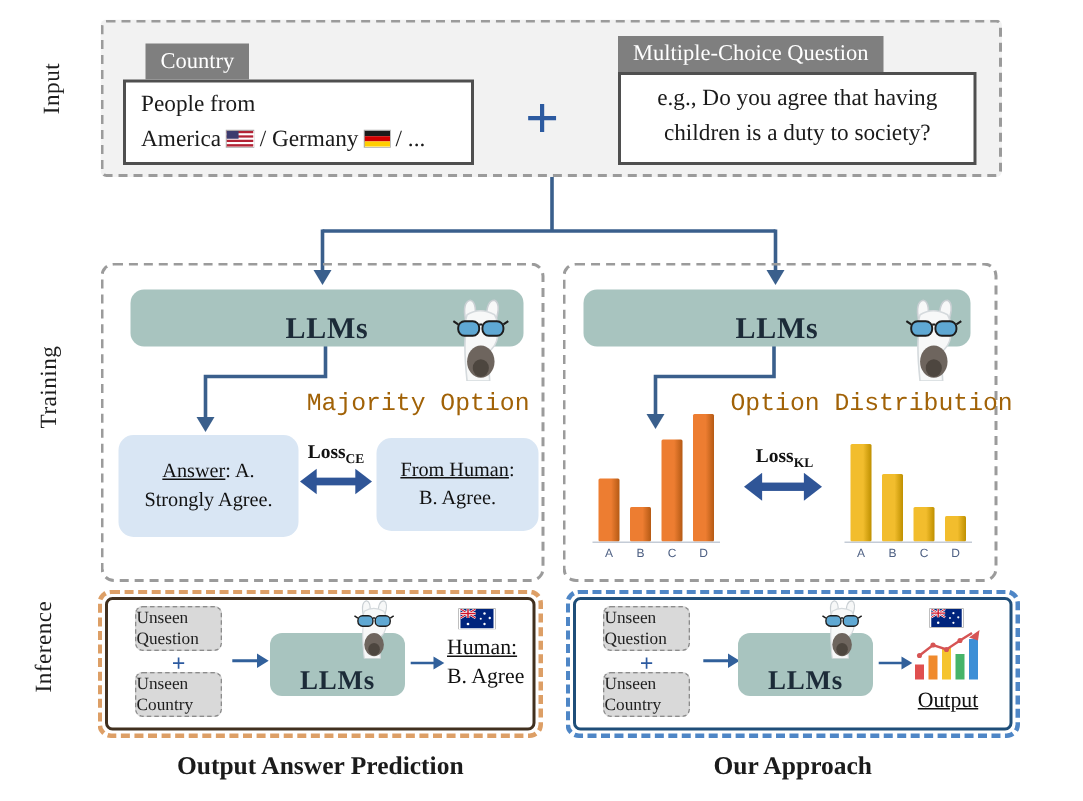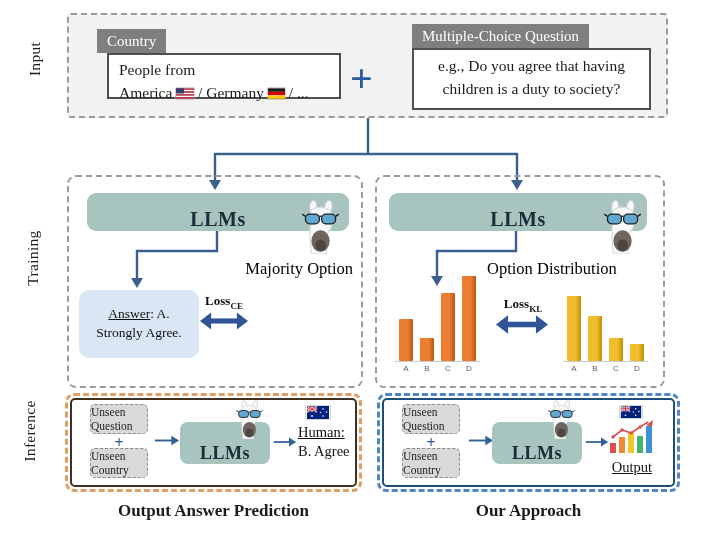--- a/index.html
+++ b/index.html
@@ -15,21 +15,21 @@
   .tab{position:absolute;height:24px;background:#7f7f7f;color:#fff;font-size:15px;
        display:flex;align-items:center;padding:0 10px;}
   .wbox{position:absolute;background:#fff;border:2px solid #4f4f4f;box-sizing:border-box;
         font-size:15.5px;line-height:1.5;}
   .plus-big{position:absolute;font-size:40px;font-weight:bold;color:#2c5aa0;line-height:1;}
   
   .panel-dashed{position:absolute;border:2px dashed #9b9b9b;border-radius:9px;box-sizing:border-box;background:transparent;}
   .llm-box{position:absolute;background:#a8c4bf;border-radius:9px;display:flex;align-items:flex-end;justify-content:center;
            font-weight:bold;font-size:20px;color:#1c2b38;letter-spacing:.5px;}
   .llm-box.small{font-size:18px;border-radius:8px;}
-  .heading-blue{position:absolute;color:#000000;font-size:16.5px;white-space:nowrap;}
+  .heading-blue{position:absolute;color:#a16207;font-size:16.5px;white-space:nowrap;font-family:Liberation Mono, monospace;}
   .bluebox{position:absolute;background:#d9e6f4;border-radius:10px;font-size:13.5px;text-align:center;
            display:flex;flex-direction:column;justify-content:center;line-height:1.4;color:#111;}
   .loss{position:absolute;font-weight:bold;font-size:13px;color:#111;text-align:center;white-space:nowrap;}
   .loss sub{font-size:9px;}
   .ul{text-decoration:underline;}
   .darrow{position:absolute;}
   
   .bar-chart{position:absolute;display:flex;align-items:flex-end;gap:7px;}
   .bar-col{display:flex;flex-direction:column;align-items:center;}
   .bar{width:14px;border-radius:1px;}
@@ -73,21 +73,21 @@
       <path d="M437 286 l-6 -10 h12 z"></path>
     </g>
   </svg>
 
   <div class="side-label" style="left:-13px;top:49px;">Input</div>
   <div class="side-label" style="left:-15px;top:248px;">Training</div>
   <div class="side-label" style="left:-18px;top:421px;">Inference</div>
 
   <div class="input-panel">
     <div class="tab" style="left:28px;top:14px;">Country</div>
-    <div class="wbox" style="left:38px;top:38px;width:234px;height:46px;padding:3px 10px;">
+    <div class="wbox" style="left:13px;top:38px;width:234px;height:57px;padding:3px 10px;">
       <div>People from</div>
       <div>
         <span>America</span>
         <svg style="display:inline-block;vertical-align:-1px;box-shadow:0 0 0 .5px #aaa;" width="18" height="11" viewBox="0 0 19 11">
             <rect width="19" height="11" fill="#fff"></rect>
             <g fill="#b22234">
               <rect y="0" width="19" height="1.6"></rect>
               <rect y="3.1" width="19" height="1.6"></rect>
               <rect y="6.2" width="19" height="1.6"></rect>
               <rect y="9.3" width="19" height="1.7"></rect>
@@ -132,20 +132,24 @@
       <div>Strongly Agree.</div>
     </div>
     <div class="loss" style="left:130px;top:116px;width:50px;">
       <span>Loss</span><sub>CE</sub>
     </div>
     <svg class="darrow" style="left:131px;top:135px;" width="48" height="18" viewBox="0 0 56 20">
       <rect x="12" y="7" width="32" height="6" fill="#2f5597"></rect>
       <path d="M13 0 L0 10 L13 20 Z" fill="#2f5597"></path>
       <path d="M43 0 L56 10 L43 20 Z" fill="#2f5597"></path>
     </svg>
+    <div class="bluebox" style="left:182px;top:115px;width:108px;height:62px;">
+      <div><span class="ul">From Human</span><span>:</span></div>
+      <div>B. Agree.</div>
+    </div>
   </div>
 
   <div class="panel-dashed" style="left:375px;top:175px;width:290px;height:213px;">
     <div class="llm-box" style="left:12px;top:16px;width:258px;height:38px;">
       <span>LLMs</span>
     </div>
     <svg class="llama" style="left:222px;top:21px;" width="46" height="56" viewBox="0 0 40 52">
       <path d="M11 14 Q9 3 14 2 Q18 3 17 13 Z" fill="#f7f8f8" stroke="#c9cfd3" stroke-width="1"></path>
       <path d="M24 13 Q24 2 29 2 Q33 4 30 14 Z" fill="#f7f8f8" stroke="#c9cfd3" stroke-width="1"></path>
       <path d="M12 11 Q20 6 29 11 Q32 16 31 24 Q30 31 25 34 L26 52 L12 52 Q10 33 11 24 Q10 16 12 11 Z" fill="#f7f8f8" stroke="#d5dadd" stroke-width="1"></path>

